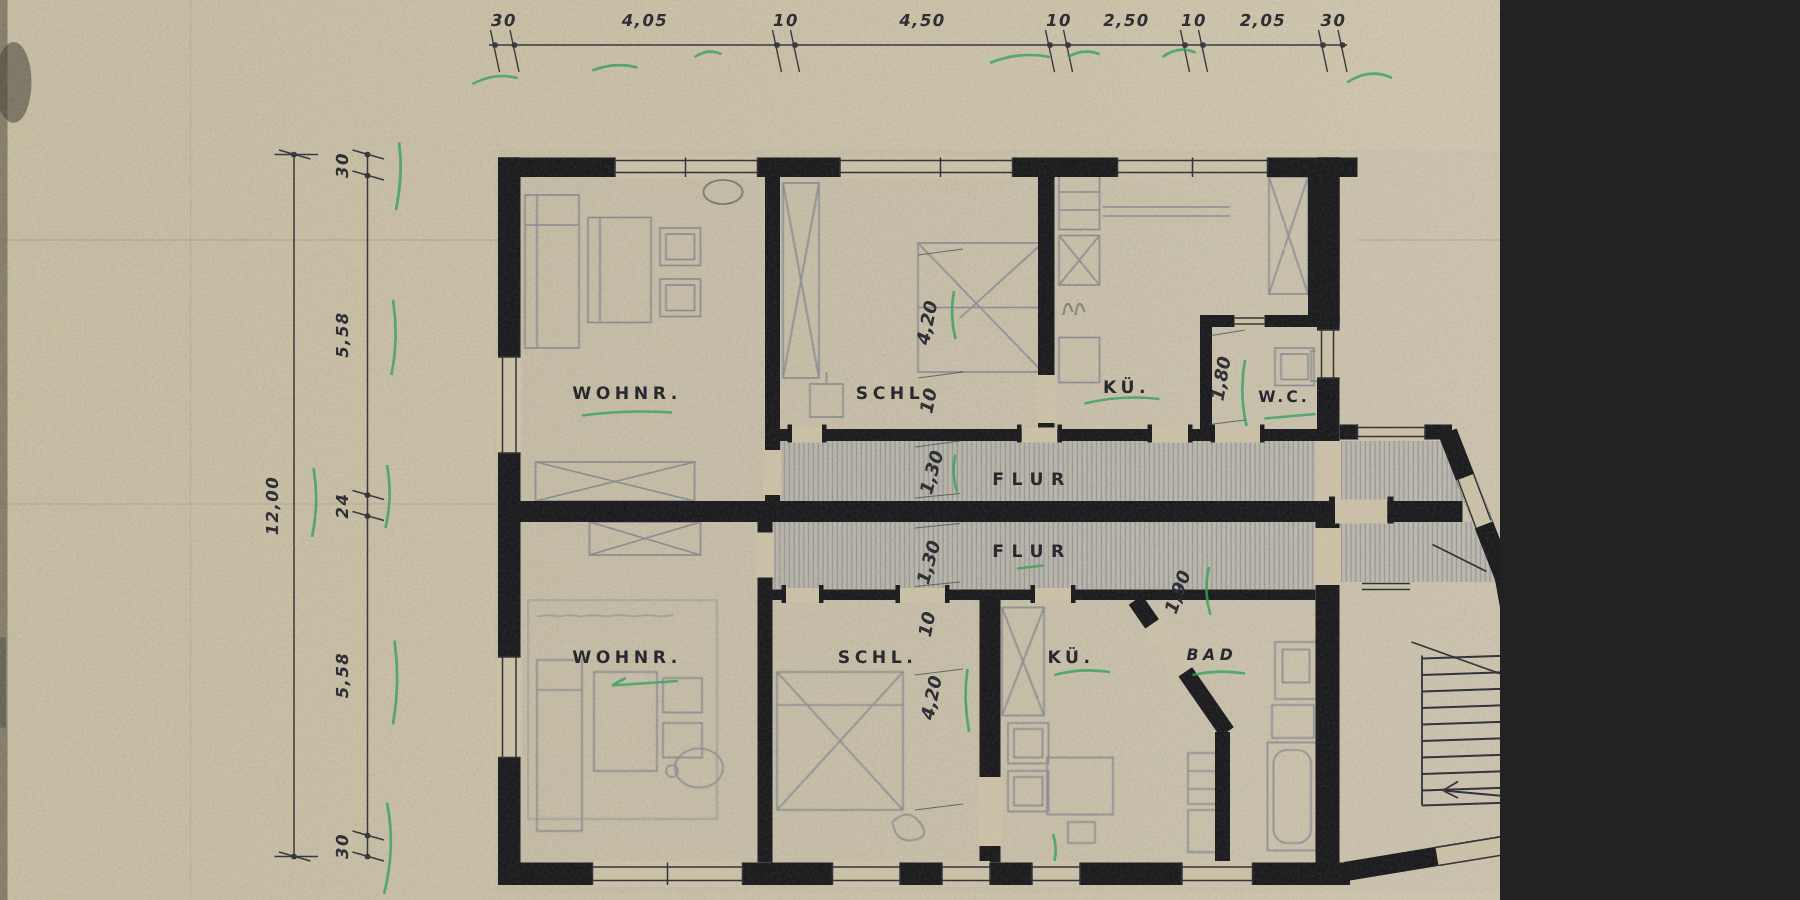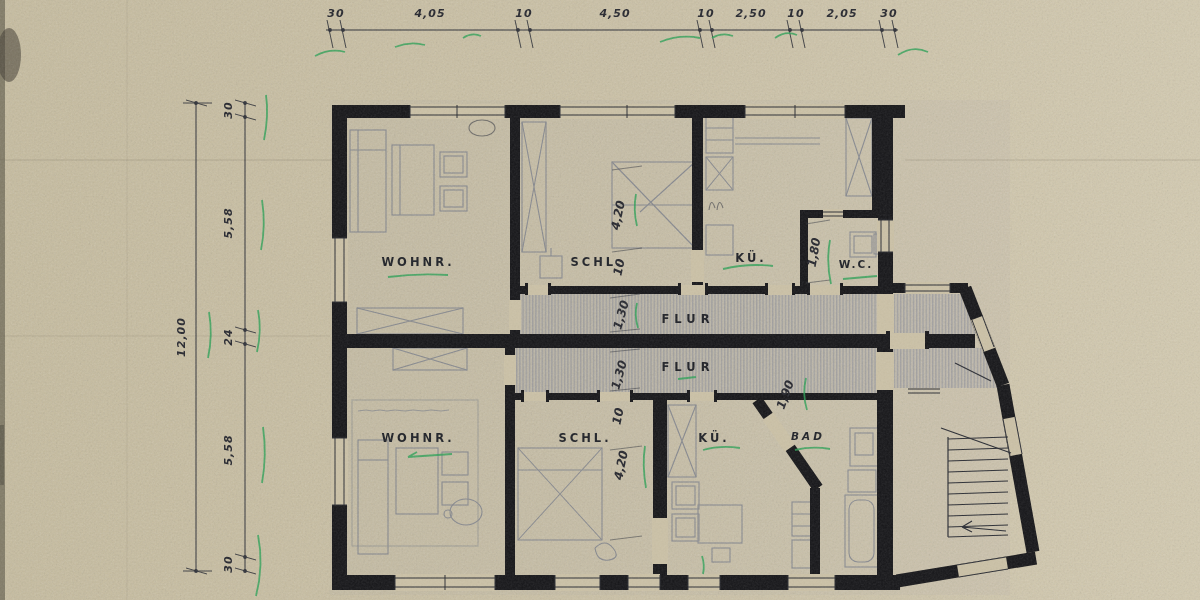--- a/index.html
+++ b/index.html
@@ -1,16 +1,16 @@
 <!DOCTYPE html>
 <html><head>
 <meta charset="utf-8">
 <style>
   html,body{margin:0;padding:0;background:#222;}
-  .stage{position:relative;width:1200px;height:600px;overflow:hidden;
+  .stage{position:relative;width:1000px;height:600px;overflow:hidden;
          font-family:"DejaVu Sans", sans-serif;}
   svg{display:block;}
   text{fill:#26272e;}
   .dimtxt{font-size:11px;font-style:italic;font-weight:600;letter-spacing:1px;}
   .roomtxt{font-size:11.5px;font-weight:600;letter-spacing:3px;fill:#1e2026;}
   .handtxt{font-size:12px;font-style:italic;font-weight:600;fill:#26272e;}
 </style>
 </head>
 <body>
 

